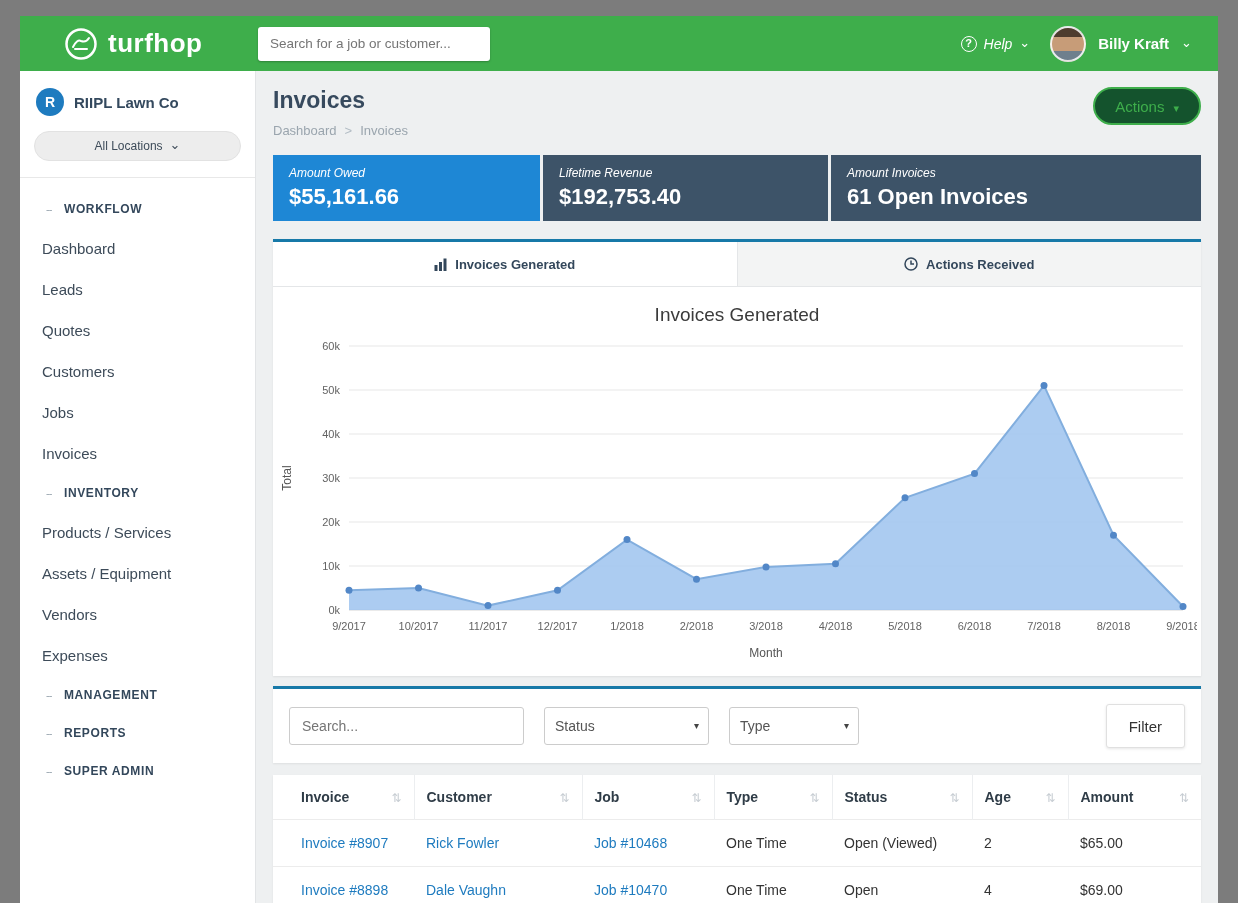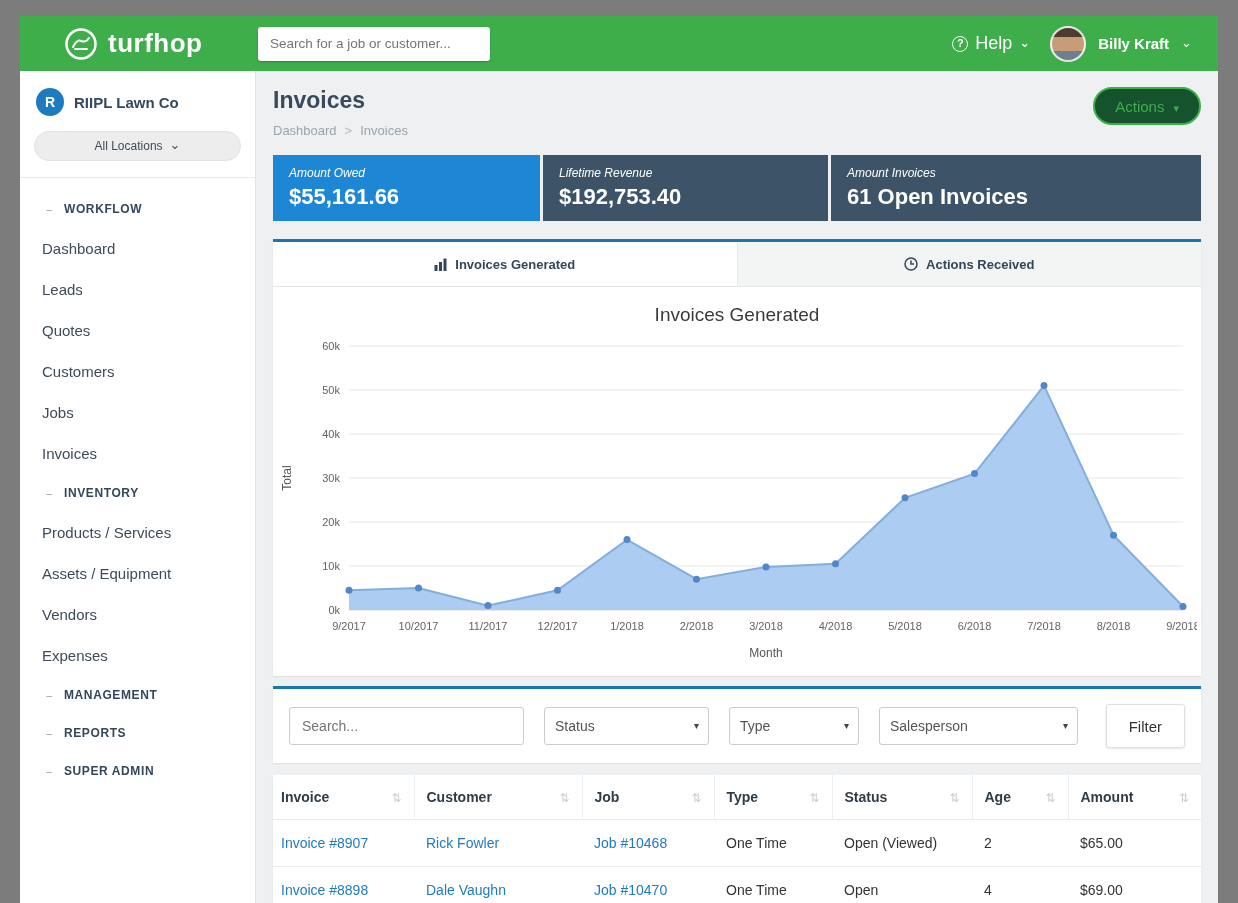--- a/index.html
+++ b/index.html
@@ -8,21 +8,21 @@
   .page { position:absolute; left:20px; top:16px; width:1198px; height:903px; background:#eef0f1; overflow:hidden; }
 
   
   .topbar { height:55px; background:#3eae4b; display:flex; align-items:center; }
   .logo { width:238px; padding-left:44px; display:flex; align-items:center; gap:10px; flex-shrink:0; }
   .logo-text { font-size:26px; font-weight:bold; color:#fff; letter-spacing:.5px; }
   .topbar-search input { width:232px; height:34px; border:none; border-radius:3px; padding:0 12px; font-size:13.5px; color:#333; box-shadow:0 1px 2px rgba(0,0,0,.25); outline:none; }
   .topbar-right { margin-left:auto; display:flex; align-items:center; gap:12px; padding-right:26px; color:#fff; }
   .help-group { display:flex; align-items:center; gap:7px; cursor:pointer; }
   .q-icon { width:16px; height:16px; border:1.5px solid #fff; border-radius:50%; font-size:11px; line-height:13px; text-align:center; font-weight:bold; }
-  .help-label { font-size:18px; }
+  .help-label { font-size:14px;font-style:italic; }
   .caret-down::after { content:"⌄"; font-size:13px; position:relative; top:-2px; }
   .avatar { width:36px; height:36px; border-radius:50%; border:2px solid rgba(255,255,255,.85); margin-left:8px;
             background:linear-gradient(180deg,#4e3c2e 0%,#4e3c2e 28%,#c79c78 29%,#c79c78 72%,#6e7f8d 73%); }
   .user-name { font-size:15px; font-weight:bold; }
 
   
   .sidebar { position:absolute; left:0; top:55px; width:236px; bottom:0; background:#fff; border-right:1px solid #e2e4e6; overflow:hidden; }
   .company { display:flex; align-items:center; gap:10px; padding:17px 16px 13px; }
   .company-badge { width:28px; height:28px; border-radius:50%; background:#1e7bbf; color:#fff; font-size:14px; font-weight:bold; display:flex; align-items:center; justify-content:center; flex-shrink:0; }
   .company-name { font-size:15px; font-weight:bold; color:#34495e; }
@@ -72,21 +72,21 @@
   .selwrap select { appearance:none; -webkit-appearance:none; height:38px; border:1px solid #ccc; border-radius:3px; background:#fff; padding:0 26px 0 10px; font-size:14px; color:#555; font-family:inherit; }
   .sel-status select { width:165px; }
   .sel-type select { width:130px; }
   .sel-sales select { width:199px; }
   .filter-btn { margin-left:auto; height:44px; padding:0 22px; background:#fff; border:1px solid #e0e0e0; border-radius:3px; font-size:15px; color:#333; box-shadow:0 1px 3px rgba(0,0,0,.10); cursor:pointer; font-family:inherit; }
 
   .table-card { margin-top:12px; background:#fff; box-shadow:0 1px 2px rgba(0,0,0,.07); }
   table { width:100%; border-collapse:collapse; table-layout:fixed; }
   th { padding:14px 12px; font-size:14px; font-weight:bold; color:#2f3c47; text-align:left; border-right:1px solid #eceef0; }
   th:last-child { border-right:none; }
-  th:first-child, td:first-child { padding-left:8px; }
+  th:first-child, td:first-child { padding-left:28px; }
   .th-inner { display:flex; justify-content:space-between; align-items:center; }
   .sort-icon::before { content:"⇅"; color:#c6ccd2; font-size:12px; font-weight:normal; }
   td { padding:15px 12px; font-size:14px; color:#333; border-top:1px solid #ececec; }
   td.link { color:#1e7bbf; cursor:pointer; }
 </style>
 </head>
 <body>
 
 <div class="page">
 
@@ -263,25 +263,20 @@
       <span class="selwrap sel-status">
         <select>
           <option>Status</option>
         </select>
       </span>
       <span class="selwrap sel-type">
         <select>
           <option>Type</option>
         </select>
       </span>
-      <span class="selwrap sel-sales">
-        <select>
-          <option>Salesperson</option>
-        </select>
-      </span>
       <button class="filter-btn">Filter</button>
     </div>
 
     <div class="table-card">
       <table>
         <colgroup>
           <col style="width:141px">
             <col style="width:168px">
             <col style="width:132px">
             <col style="width:118px">

